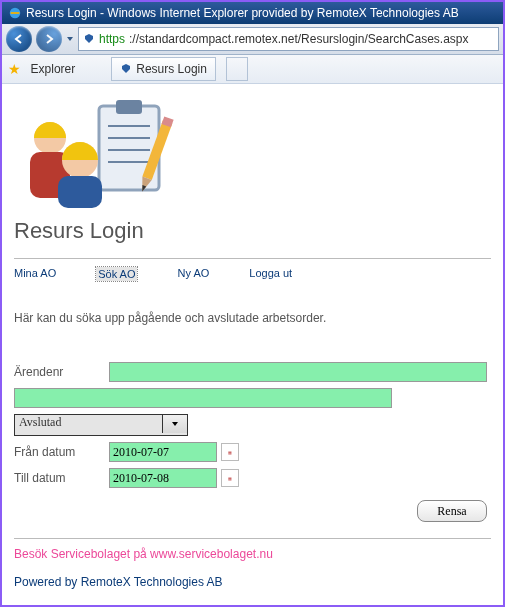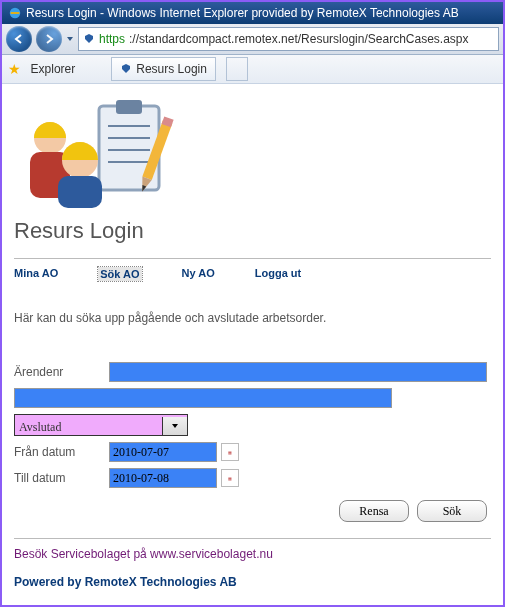--- a/index.html
+++ b/index.html
@@ -18,36 +18,36 @@
   .favbar{height:28px;background:linear-gradient(#f5f7fa,#e6ecf4);display:flex;align-items:center;padding:0 6px;gap:10px;border-bottom:1px solid #c7d3e3}
   .favstar{color:#f5b301;font-size:14px}
   .tab{background:linear-gradient(#fff,#e8eef6);border:1px solid #b2c2d6;height:22px;padding:0 8px;display:flex;align-items:center;gap:4px;font-size:12px;color:#333}
   .tab .x{width:12px;height:12px;color:#2a5fa4}
   .newtab{width:20px;height:22px;border:1px solid #b2c2d6;background:linear-gradient(#f5f7fa,#e6ecf4)}
   
   .page{padding:14px 12px 0 12px}
   .logo{display:flex;gap:0;align-items:flex-end;margin-bottom:8px}
   h1.page-title{font-family:Tahoma,Verdana,sans-serif;font-weight:normal;font-size:22px;color:#555;margin:10px 0 14px 0}
   .menuline{border-top:1px solid #bbb;display:flex;gap:40px;padding:8px 0 4px 0;margin-bottom:26px}
-  .menuline a{color:#0b3b78;font-weight:bold;font-size:11px;text-decoration:none;cursor:pointer}
+  .menuline a{color:#0b3b78;font-weight:normal;font-size:11px;text-decoration:none;cursor:pointer}
   .menuline a.active{color:#0b3b78;background:#e5e5e5;padding:1px 2px;outline:1px dotted #888}
   .intro{font-size:12px;color:#555;margin-bottom:37px}
   .form-row{display:flex;align-items:center;margin-bottom:6px}
   .form-row label{width:95px;font-size:12px;color:#555}
-  .tbox{border:1px solid #999;height:18px;padding:0 3px;font:12px Verdana;background:#3b82f6}
+  .tbox{border:1px solid #999;height:18px;padding:0 3px;font:12px Verdana;background:#86efac}
   .tbox.w370{width:370px}
   .tbox.w100{width:100px}
-  .sel{border:1px solid #333;height:20px;width:172px;font:12px Verdana;display:flex;align-items:flex-end;justify-content:space-between;background:#f0abfc}
+  .sel{border:1px solid #333;height:20px;width:172px;font:12px Verdana;display:flex;align-items:flex-start;justify-content:space-between;background:#e5e5e5}
   .sel span{padding:0 4px}
   .sel .dd{width:16px;height:18px;border-left:1px solid #333;display:flex;align-items:center;justify-content:center;background:linear-gradient(#f0f0f0,#d9d9d9)}
   .cal-icon{width:16px;height:16px;margin-left:4px;display:inline-flex;align-items:center;justify-content:center;border:1px solid #bbb;background:#fff;font-size:4px;color:#b33}
   .btnrow{display:flex;justify-content:flex-end;gap:8px;margin:12px 0 16px 0;padding-right:4px}
   .btn{min-width:70px;height:22px;border:1px solid #888;border-radius:8px;background:linear-gradient(#fff,#e7e7e7);font:12px Verdana;cursor:pointer}
-  .footer-line{border-top:1px solid #bbb;padding-top:8px;font-size:12px;color:#701a75;margin-bottom:14px}
-  .powered{color:#0b3b78;font-weight:bold;font-size:12px}
+  .footer-line{border-top:1px solid #bbb;padding-top:8px;font-size:12px;color:#ec4899;margin-bottom:14px}
+  .powered{color:#0b3b78;font-weight:normal;font-size:12px}
 </style>
 </head>
 <body>
 
 <div class="window">
 
   <div class="titlebar">
     <svg class="ie-icon" viewBox="0 0 16 16">
         <circle cx="8" cy="8" r="6" fill="#3aa0e8"></circle>
         <path d="M3 8h10" stroke="#f5b301" stroke-width="2"></path>
@@ -152,19 +152,18 @@
       <span class="cal-icon">▦</span>
     </div>
     <div class="form-row">
       <label>Till datum</label>
       <input class="tbox w100" value="2010-07-08" style="">
       <span class="cal-icon">▦</span>
     </div>
 
     <div class="btnrow">
       <button class="btn">Rensa</button>
-      <button class="btn">Sök</button>
     </div>
 
     <div class="footer-line">Besök Servicebolaget på www.servicebolaget.nu</div>
     <div class="powered">Powered by RemoteX Technologies AB</div>
   </div>
 </div>
 
 </body></html>

